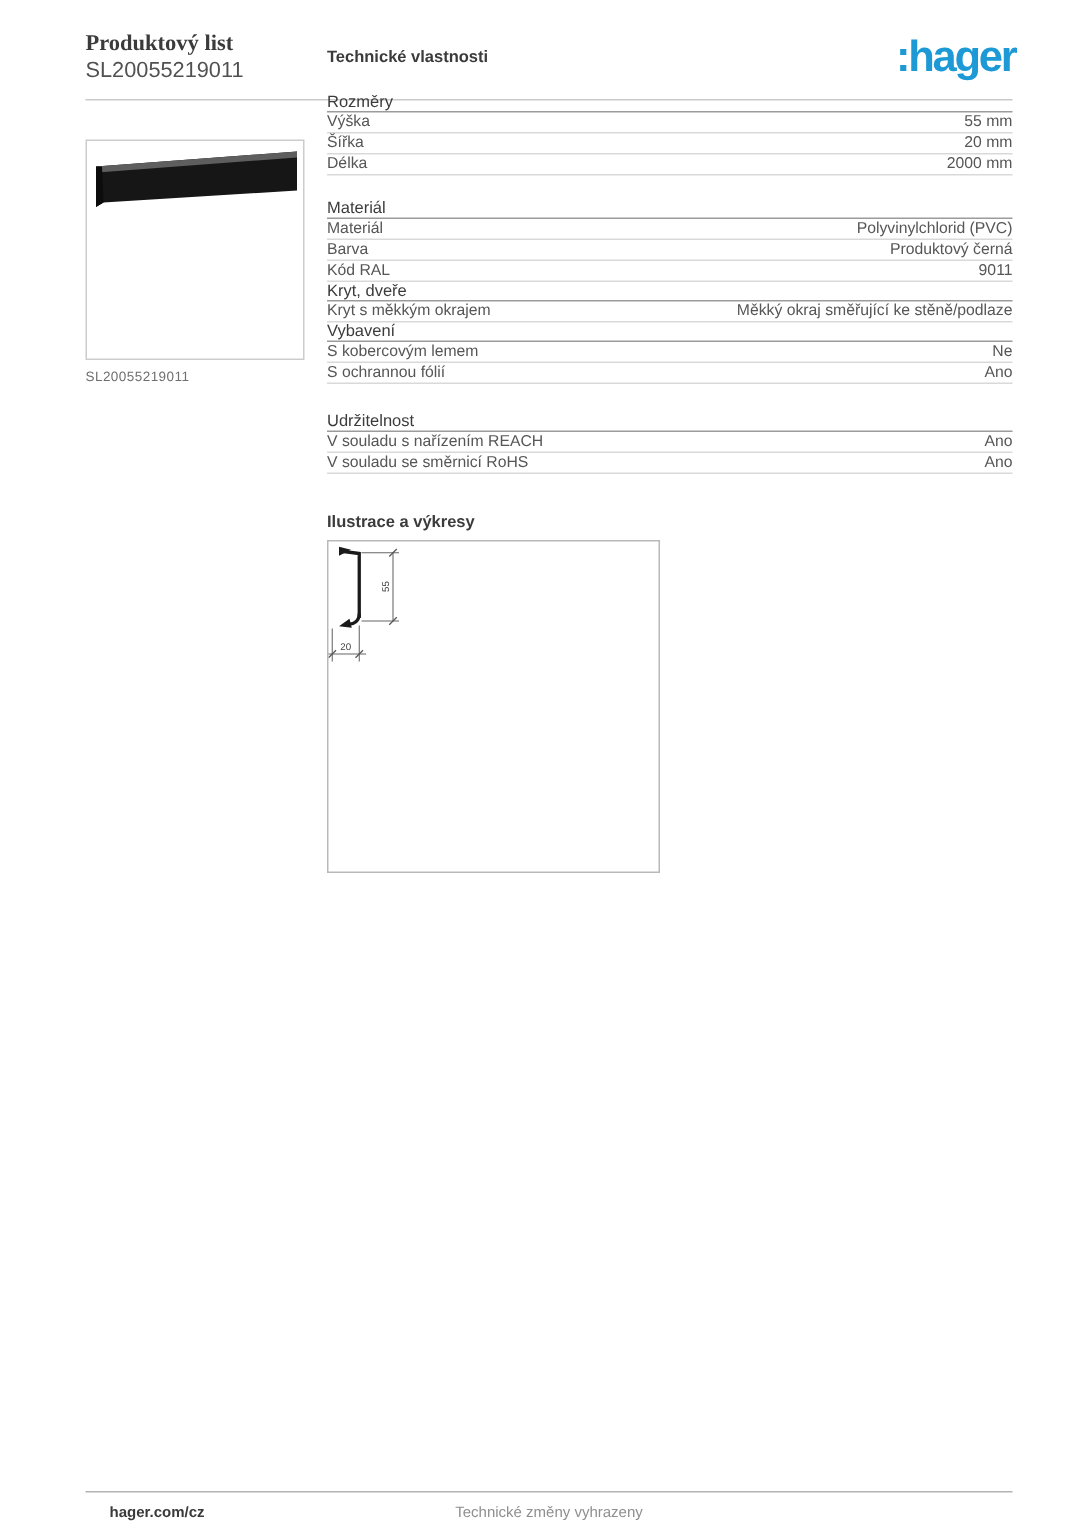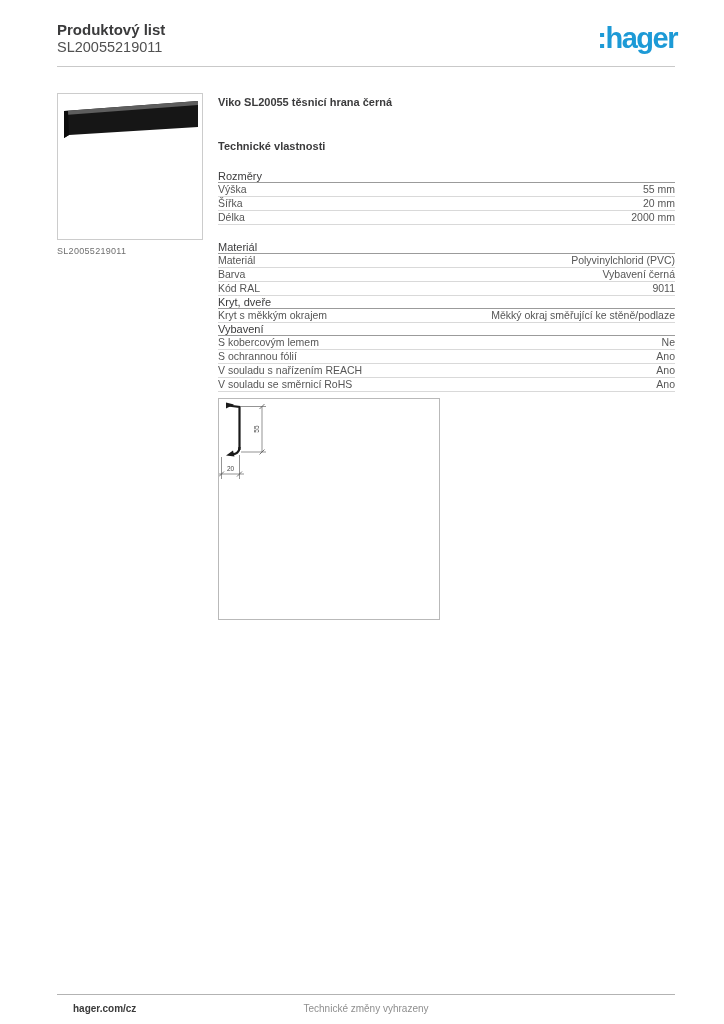--- a/index.html
+++ b/index.html
@@ -5,21 +5,21 @@
   html,body{margin:0;padding:0;background:#ffffff;}
   body{
     width:724px;height:1024px;position:relative;overflow:hidden;
     font-family:"Liberation Sans", sans-serif;color:#4a4a4a;
     -webkit-font-smoothing:antialiased;
   }
   .page{position:absolute;inset:0;background:#fff;}
 
   
   .header{position:absolute;left:57px;right:49px;top:21px;height:36px;}
-  .hdr-title{font-size:15px;font-weight:bold;color:#3b3b3c;line-height:17px;}
+  .hdr-title{font-size:15px;font-weight:bold;color:#3b3b3c;line-height:17px;font-family:Liberation Serif, serif;}
   .hdr-id{font-size:14.5px;color:#515151;line-height:17px;margin-top:1px;}
   .logo{
     position:absolute;right:-2px;top:2px;
     font-size:29px;font-weight:bold;color:#1d9ad6;
     letter-spacing:-1.5px;line-height:30px;
   }
   .hdr-rule{position:absolute;left:57px;right:49px;top:66px;border-top:1px solid #c9c9c9;}
 
   
   .left-col{position:absolute;left:57px;top:93px;width:146px;}
@@ -73,21 +73,20 @@
       <svg width="144" height="145" viewBox="0 0 144 145">
         <polygon points="6,17 140,7 140,33 11,41 6,44" fill="#161616"></polygon>
         <polygon points="6,17 140,7 140,11 7,21" fill="#5e5e5e"></polygon>
         <polygon points="6,17 10,17 11,41 6,44" fill="#0c0c0c"></polygon>
       </svg>
     </div>
     <div class="img-caption">SL20055219011</div>
   </div>
 
   <div class="right-col">
-    <div class="product-title">Viko SL20055 těsnicí hrana černá</div>
     <div class="tech-heading">Technické vlastnosti</div>
 
     <div>
       <div class="sec-heading mt18">Rozměry</div>
       <div class="row">
         <span>Výška</span>
         <span class="val">55 mm</span>
       </div>
       <div class="row">
         <span>Šířka</span>
@@ -100,21 +99,21 @@
     </div>
 
     <div>
       <div class="sec-heading mt16">Materiál</div>
       <div class="row">
         <span>Materiál</span>
         <span class="val">Polyvinylchlorid (PVC)</span>
       </div>
       <div class="row">
         <span>Barva</span>
-        <span class="val">Vybavení černá</span>
+        <span class="val">Produktový černá</span>
       </div>
       <div class="row">
         <span>Kód RAL</span>
         <span class="val">9011</span>
       </div>
     </div>
 
     <div>
       <div class="sec-heading mt11">Kryt, dveře</div>
       <div class="row">
@@ -129,30 +128,32 @@
         <span>S kobercovým lemem</span>
         <span class="val">Ne</span>
       </div>
       <div class="row">
         <span>S ochrannou fólií</span>
         <span class="val">Ano</span>
       </div>
     </div>
 
     <div>
+      <div class="sec-heading mt19">Udržitelnost</div>
       <div class="row">
         <span>V souladu s nařízením REACH</span>
         <span class="val">Ano</span>
       </div>
       <div class="row">
         <span>V souladu se směrnicí RoHS</span>
         <span class="val">Ano</span>
       </div>
     </div>
 
+    <div class="illus-heading">Ilustrace a výkresy</div>
     <div class="drawing-box">
       <svg width="220" height="220" viewBox="0 0 220 220">
 
         <path d="M9,6.5 L20.5,8 L20.5,51" fill="none" stroke="#1a1a1a" stroke-width="2.2"></path>
         <polygon points="7,3.5 15,5.5 7,9.5" fill="#1a1a1a"></polygon>
         <path d="M20.5,48 C20.5,53 17,55.5 13,55" fill="none" stroke="#1a1a1a" stroke-width="2.2"></path>
         <polygon points="14,51.5 7,56.5 15.5,57.5" fill="#1a1a1a"></polygon>
 
         <line x1="22" y1="7.5" x2="47" y2="7.5" stroke="#666" stroke-width="0.7"></line>
         <line x1="22" y1="53" x2="47" y2="53" stroke="#666" stroke-width="0.7"></line>

